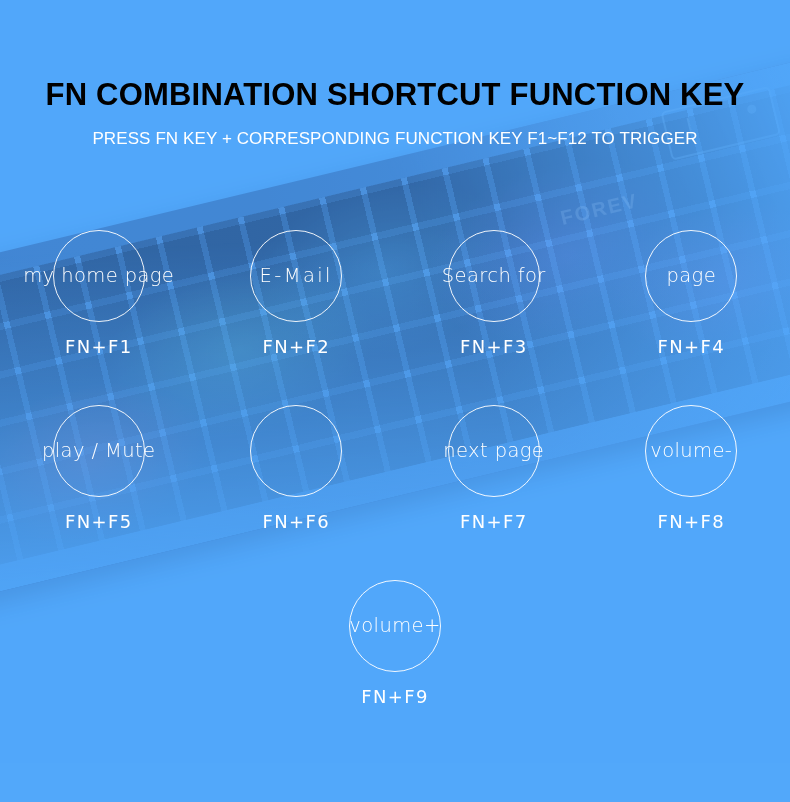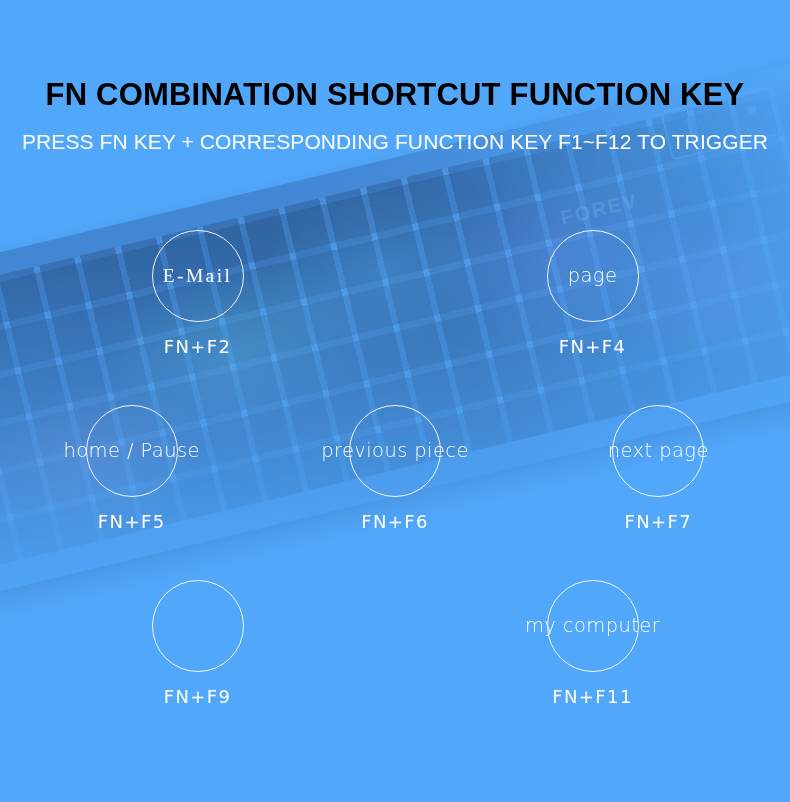--- a/index.html
+++ b/index.html
@@ -154,21 +154,21 @@
     color: #000000;
     font-size: 31px;
     font-weight: 700;
     letter-spacing: 0.2px;
     line-height: 1.1;
     font-family: "Liberation Sans", sans-serif;
   }
   .subtitle {
     margin: 18px 0 0 0;
     color: #ffffff;
-    font-size: 21px;
+    font-size: 17px;
     font-weight: 400;
     letter-spacing: 0.1px;
     line-height: 1.1;
     font-family: "Liberation Sans", sans-serif;
   }
 
   
   .grid {
     position: absolute;
     left: 0;
@@ -203,21 +203,20 @@
     white-space: nowrap;
     color: #ffffff;
     font-size: 19.5px;
     font-weight: 300;
     letter-spacing: 0.4px;
     line-height: 28px;
     font-family: "DejaVu Sans", sans-serif;
   }
   .label.spaced {
     letter-spacing: 2.4px;
-    font-family: Liberation Serif, serif;
   }
   .combo {
     position: absolute;
     left: 50%;
     top: 140px;
     transform: translateX(-50%);
     white-space: nowrap;
     color: #ffffff;
     font-size: 18px;
     font-weight: 400;
@@ -242,54 +241,64 @@
   <div class="headings">
     <h1 class="title">FN COMBINATION SHORTCUT FUNCTION KEY</h1>
     <p class="subtitle">PRESS FN KEY + CORRESPONDING FUNCTION KEY F1~F12 TO TRIGGER</p>
   </div>
 
   <div class="grid">
 
     <div class="row">
       <div class="cell">
         <div class="circle"></div>
+        <div class="label">my home page</div>
+        <div class="combo">FN+F1</div>
+      </div>
+      <div class="cell">
+        <div class="circle"></div>
         <div class="label spaced">E-Mail</div>
         <div class="combo">FN+F2</div>
       </div>
       <div class="cell">
         <div class="circle"></div>
+        <div class="label">Search for</div>
+        <div class="combo">FN+F3</div>
+      </div>
+      <div class="cell">
+        <div class="circle"></div>
         <div class="label">page</div>
         <div class="combo">FN+F4</div>
       </div>
     </div>
 
     <div class="row">
       <div class="cell">
         <div class="circle"></div>
-        <div class="label">home / Pause</div>
+        <div class="label">play / Mute</div>
         <div class="combo">FN+F5</div>
       </div>
       <div class="cell">
         <div class="circle"></div>
-        <div class="label">previous piece</div>
         <div class="combo">FN+F6</div>
       </div>
       <div class="cell">
         <div class="circle"></div>
         <div class="label">next page</div>
         <div class="combo">FN+F7</div>
       </div>
+      <div class="cell">
+        <div class="circle"></div>
+        <div class="label">volume-</div>
+        <div class="combo">FN+F8</div>
+      </div>
     </div>
 
     <div class="row">
       <div class="cell">
         <div class="circle"></div>
+        <div class="label">volume+</div>
         <div class="combo">FN+F9</div>
-      </div>
-      <div class="cell">
-        <div class="circle"></div>
-        <div class="label">my computer</div>
-        <div class="combo">FN+F11</div>
       </div>
     </div>
 
   </div>
 </div>
 
 </body></html>

